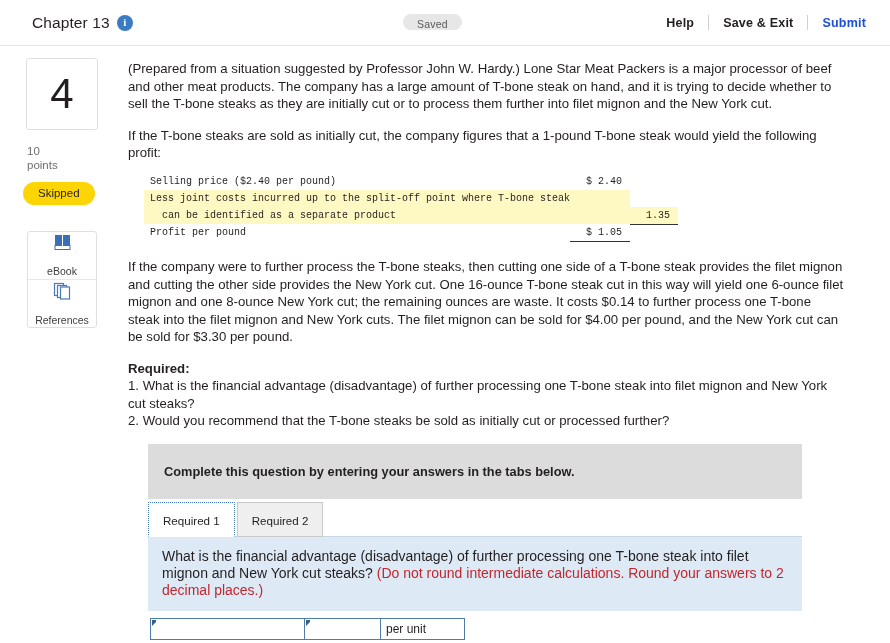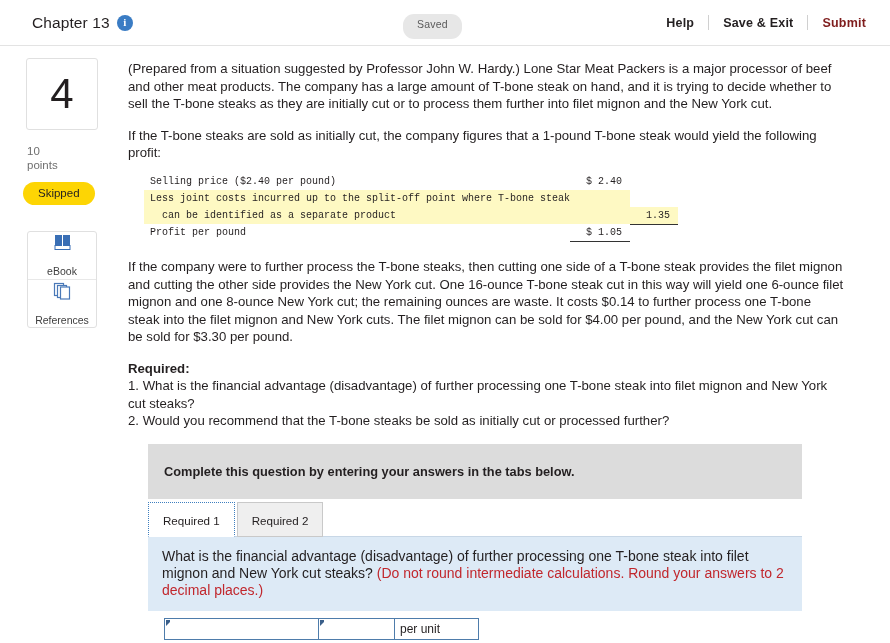--- a/index.html
+++ b/index.html
@@ -50,39 +50,39 @@
     line-height: 1;
   }
   .saved-pill {
     position: absolute;
     left: 403px;
     top: 14px;
     background: #e7e7e7;
     color: #5a5a5a;
     border-radius: 11px;
     font-size: 10.5px;
-    padding: 4px 14px 9px;
+    padding: 4px 14px 0;
     letter-spacing: .2px;
   }
   .topbar-right {
     position: absolute;
     right: 24px;
     display: flex;
     align-items: center;
     font-size: 12.5px;
     font-weight: bold;
   }
   .topbar-right a {
     text-decoration: none;
     color: #231f20;
     padding: 0 14px;
     letter-spacing: .2px;
     cursor: pointer;
   }
-  .topbar-right a.submit { color: #7f1d1d; padding-right: 0; }
+  .topbar-right a.submit { color: #1d4ed8; padding-right: 0; }
   .tb-sep {
     width: 1px; height: 15px; background: #d0d0d0;
   }
 
   
   .page {
     display: flex;
     align-items: flex-start;
   }
   .sidebar {
@@ -219,21 +219,21 @@
     background: #ddeaf6;
     padding: 11px 14px 12px;
     font-size: 14px;
     line-height: 17px;
   }
   .prompt-panel .note { color: #c1272d; }
 
   .answer-row {
     display: flex;
     margin-top: 7px;
-    margin-left: 16px;
+    margin-left: 2px;
   }
   .cell {
     border: 1px solid #4e7cab;
     height: 22px;
     box-sizing: border-box;
     background: #fff;
     position: relative;
   }
   .cell.inp { width: 155px; }
   .cell.inp2 { width: 76px; border-left: none; }

